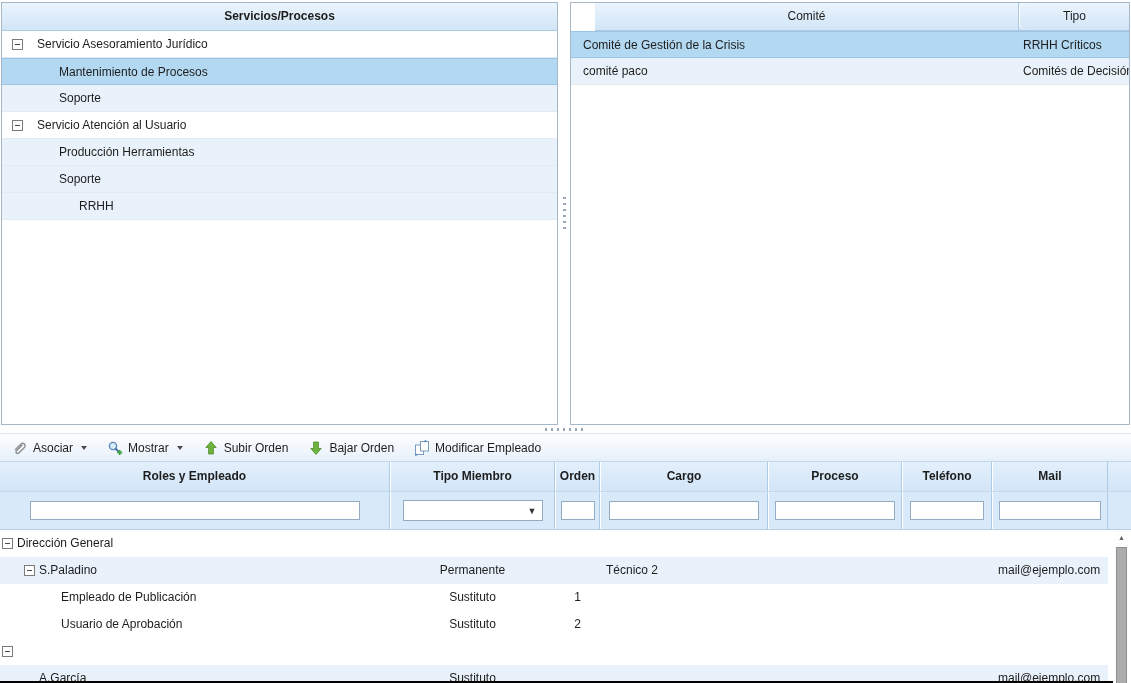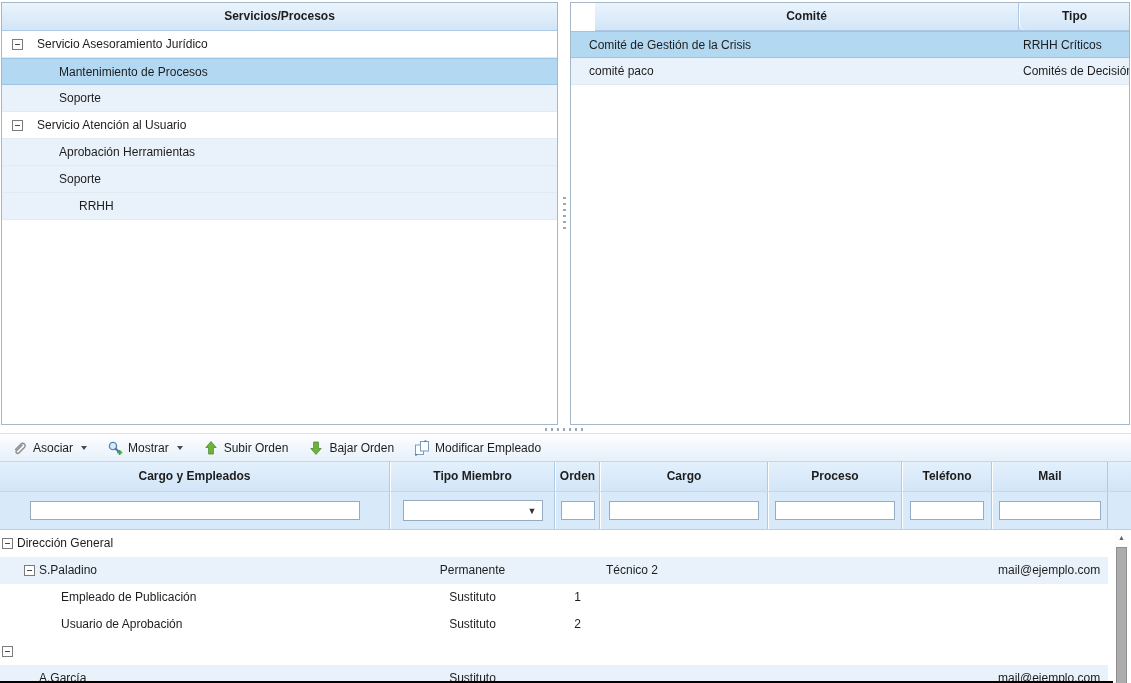--- a/index.html
+++ b/index.html
@@ -25,28 +25,28 @@
   
   .tree-row { height:27px; line-height:26px; border-bottom:1px solid #e2eaf2; background:#fff;
               white-space:nowrap; display:flex; align-items:center; cursor:default; }
   .tree-row.alt { background:#e9f2fb; }
   .tree-row.selected { background:#b3d8f2; border-top:1px solid #9cc5e5; border-bottom:1px solid #9cc5e5; }
   .expander { display:inline-block; flex:0 0 auto; width:11px; height:11px; border:1px solid #7b7b7b;
               background:#fff; position:relative; margin-right:14px; }
   .expander::after { content:''; position:absolute; left:2px; right:2px; top:4px; height:1px; background:#4a4a4a; }
 
   
-  .committee-header { display:flex; height:28px; line-height:27px; font-weight:bold;
+  .committee-header { display:flex; height:28px; line-height:27px; font-weight:normal;
     background:linear-gradient(180deg,#eaf4fd 0%,#d2e5f7 100%); border-bottom:1px solid #aecbe5;margin-left:24px; }
   .cc-head { flex:1; text-align:center; border-right:1px solid #aecbe5; }
   .ct-head { width:110px; text-align:center; border-left:1px solid #fff;border-radius:7px; }
   .committee-row { display:flex; height:27px; line-height:26px; border-bottom:1px solid #e2eaf2; background:#fff; }
   .committee-row.alt { background:#e9f2fb; }
   .committee-row.selected { background:#b3d8f2; border-top:1px solid #9cc5e5; border-bottom:1px solid #9cc5e5; }
-  .cc-cell { flex:1; padding-left:18px; overflow:hidden; white-space:nowrap; }
+  .cc-cell { flex:1; padding-left:12px; overflow:hidden; white-space:nowrap; }
   .ct-cell { width:110px; padding-left:4px; overflow:hidden; white-space:nowrap; }
 
   
   .toolbar { height:29px; display:flex; align-items:center; gap:12px; padding-left:8px;
     background:linear-gradient(180deg,#fefeff 0%,#e6f0fa 100%);
     border-top:1px solid #d9e4ef; border-bottom:1px solid #c4d6e8; }
   .tb-btn { display:flex; align-items:center; gap:5px; padding:2px 4px; cursor:pointer; white-space:nowrap; }
   .tb-caret { width:0; height:0; border-left:3px solid transparent; border-right:3px solid transparent;
               border-top:4px solid #4a4a4a; margin-left:3px; }
   .tb-icon { width:16px; height:16px; flex:0 0 auto; }
@@ -121,21 +121,21 @@
           <div class="tree-row">
             <span class="indent-wrap" style="display: flex; align-items: center; padding-left: 10px;">
               <span class="expander"></span>
               <span>Servicio Atención al Usuario</span>
             </span>
           </div>
 
           <div class="tree-row alt">
             <span class="indent-wrap" style="display: flex; align-items: center; padding-left: 32px;">
               <span class="expander" style="visibility: hidden;"></span>
-              <span>Aprobación Herramientas</span>
+              <span>Producción Herramientas</span>
             </span>
           </div>
 
           <div class="tree-row alt">
             <span class="indent-wrap" style="display: flex; align-items: center; padding-left: 32px;">
               <span class="expander" style="visibility: hidden;"></span>
               <span>Soporte</span>
             </span>
           </div>
 
@@ -216,21 +216,21 @@
         <rect x="1.5" y="5" width="8" height="9.5" fill="#fff" stroke="#7a9bc0" stroke-width="1"></rect>
         <rect x="6.5" y="1.5" width="8" height="9.5" fill="#fff" stroke="#7a9bc0" stroke-width="1"></rect>
         <path d="M10 1.2 l2.2 0 l-0.7 -1 M12.2 1.2 l-1 1" fill="none" stroke="#4f81bd" stroke-width="1"></path>
         <path d="M3.5 14.8 l-2.2 0 l0.7 1 M1.3 14.8 l1 -1" fill="none" stroke="#4f81bd" stroke-width="1"></path>
       </svg>
       <span>Modificar Empleado</span>
     </div>
   </div>
 
   <div class="grid-header">
-    <div class="gc w0">Cargo y Empleados</div>
+    <div class="gc w0">Roles y Empleado</div>
     <div class="gc w1">Tipo Miembro</div>
     <div class="gc w2">Orden</div>
     <div class="gc w3">Cargo</div>
     <div class="gc w4">Proceso</div>
     <div class="gc w5">Teléfono</div>
     <div class="gc w6">Mail</div>
     <div class="gc fill"></div>
   </div>
 
   <div class="grid-filters">

